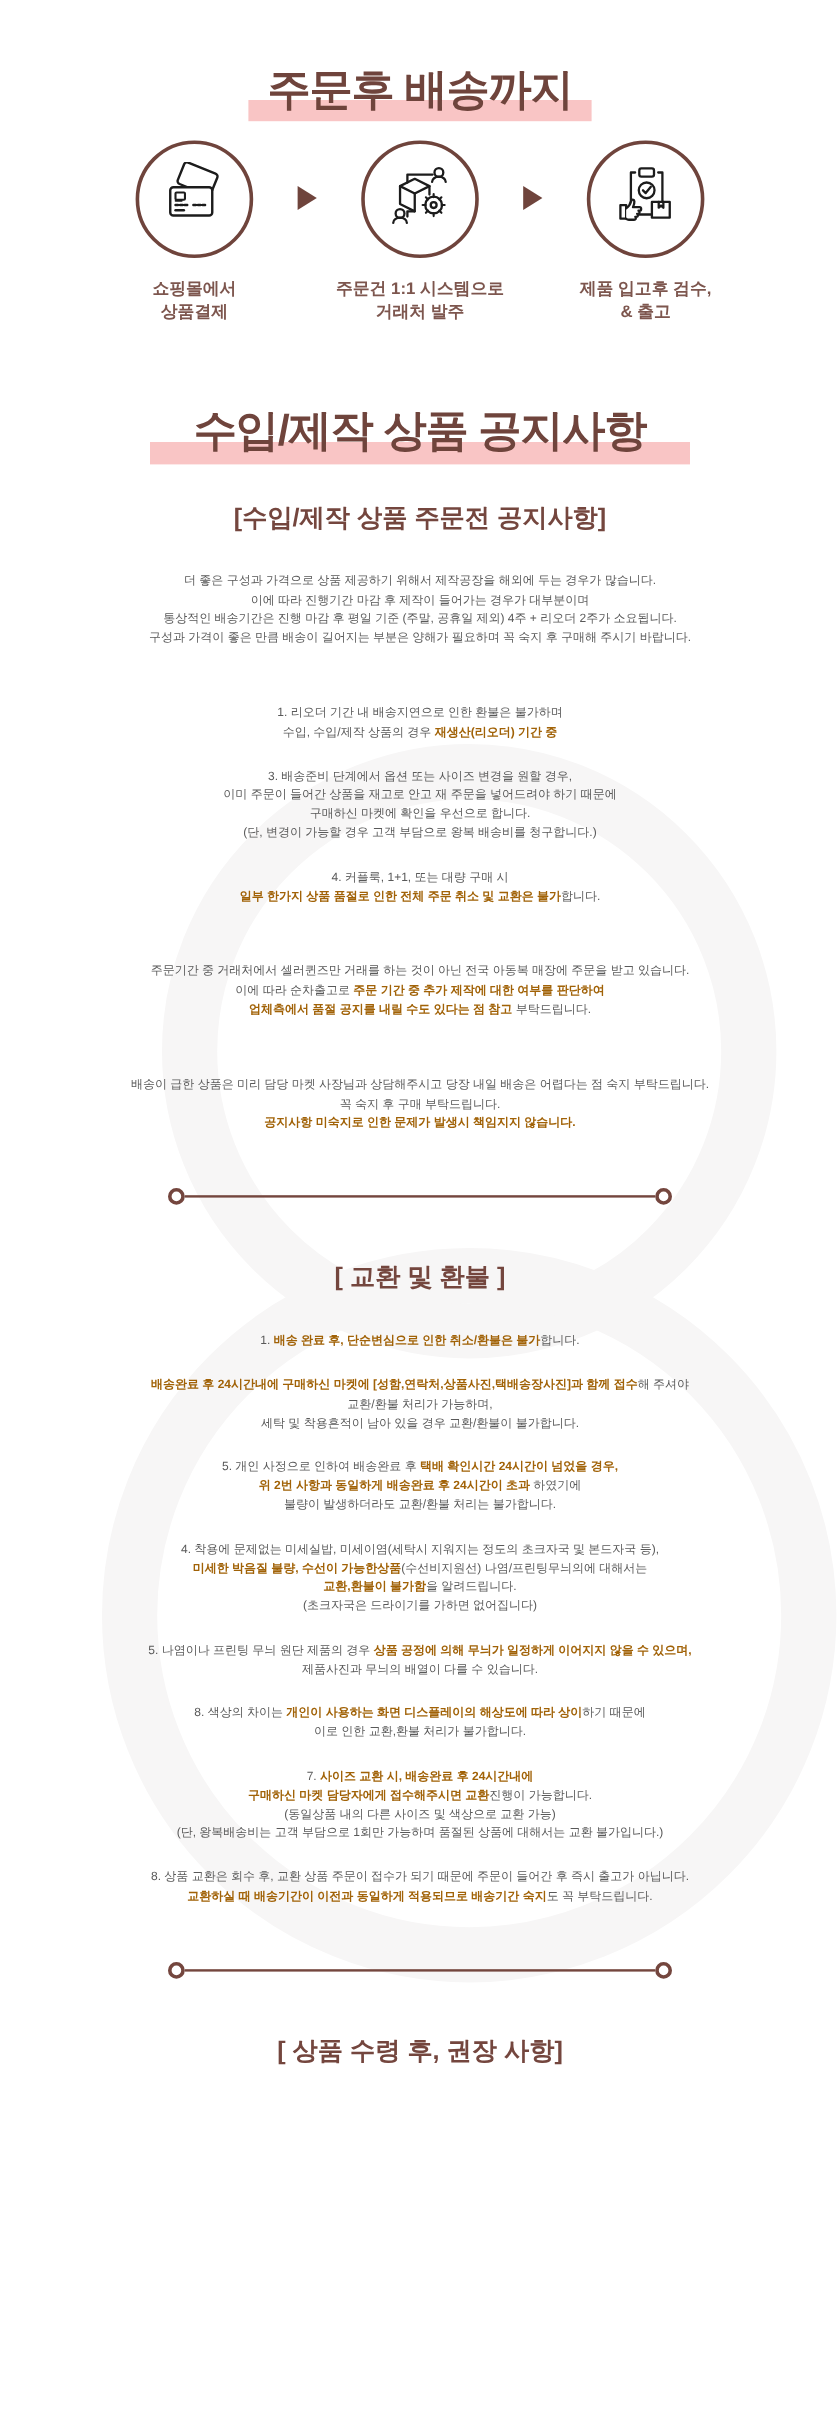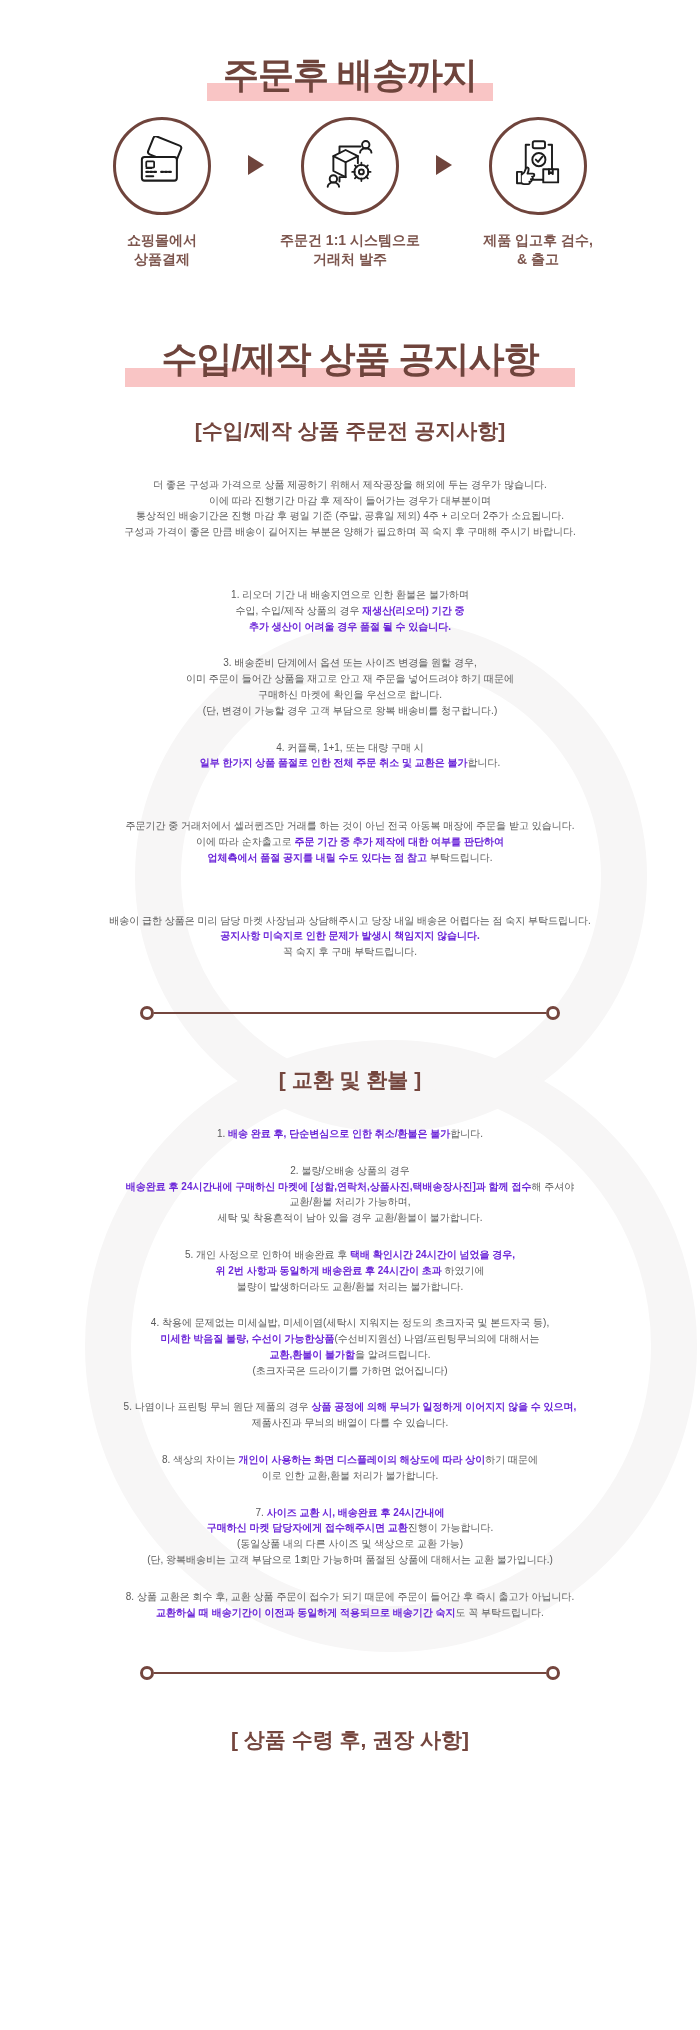--- a/index.html
+++ b/index.html
@@ -46,21 +46,21 @@
 
   
   .section-heading{
     font-size:21px;font-weight:700;color:#74463e;
     margin:30px auto 6px;
   }
   .para{
     width:680px;margin:0 auto 21px;
     font-size:10px;line-height:1.58;color:#595959;
   }
-  .para .red{color:#6d28d9;font-weight:700;}
+  .para .red{color:#a16207;font-weight:700;}
   .divider{
     width:420px;margin:46px auto;
     display:flex;align-items:center;
   }
   .divider .dot{
     width:8px;height:8px;border:3px solid #74463e;border-radius:50%;
     background:#fff;flex:0 0 auto;
   }
   .divider .line{flex:1;height:2px;background:#74463e;}
   .gap-lg{height:26px;}
@@ -169,60 +169,58 @@
     <div class="para">
         <div><span>더 좋은 구성과 가격으로 상품 제공하기 위해서 제작공장을 해외에 두는 경우가 많습니다.</span></div>
         <div><span>이에 따라 진행기간 마감 후 제작이 들어가는 경우가 대부분이며</span></div>
         <div><span>통상적인 배송기간은 진행 마감 후 평일 기준 (주말, 공휴일 제외) 4주 + 리오더 2주가 소요됩니다.</span></div>
         <div><span>구성과 가격이 좋은 만큼 배송이 길어지는 부분은 양해가 필요하며 꼭 숙지 후 구매해 주시기 바랍니다.</span></div>
       </div>
     <div class="gap-lg"></div>
     <div class="para">
         <div><span>1. 리오더 기간 내 배송지연으로 인한 환불은 불가하며</span></div>
         <div><span>수입, 수입/제작 상품의 경우 </span><span class="red">재생산(리오더) 기간 중</span></div>
-        <div><span class="red">추가 생산이 어려울 경우 품절 될 수 있습니다.</span></div>
       </div>
     <div class="para">
         <div><span>3. 배송준비 단계에서 옵션 또는 사이즈 변경을 원할 경우,</span></div>
         <div><span>이미 주문이 들어간 상품을 재고로 안고 재 주문을 넣어드려야 하기 때문에</span></div>
         <div><span>구매하신 마켓에 확인을 우선으로 합니다.</span></div>
         <div><span>(단, 변경이 가능할 경우 고객 부담으로 왕복 배송비를 청구합니다.)</span></div>
       </div>
     <div class="para">
         <div><span>4. 커플룩, 1+1, 또는 대량 구매 시</span></div>
         <div><span class="red">일부 한가지 상품 품절로 인한 전체 주문 취소 및 교환은 불가</span><span>합니다.</span></div>
       </div>
     <div class="gap-lg"></div>
     <div class="para">
         <div><span>주문기간 중 거래처에서 셀러퀸즈만 거래를 하는 것이 아닌 전국 아동복 매장에 주문을 받고 있습니다.</span></div>
         <div><span>이에 따라 순차출고로 </span><span class="red">주문 기간 중 추가 제작에 대한 여부를 판단하여</span></div>
         <div><span class="red">업체측에서 품절 공지를 내릴 수도 있다는 점 참고</span><span> 부탁드립니다.</span></div>
       </div>
     <div class="gap-lg"></div>
     <div class="para">
         <div><span>배송이 급한 상품은 미리 담당 마켓 사장님과 상담해주시고 당장 내일 배송은 어렵다는 점 숙지 부탁드립니다.</span></div>
+        <div><span>꼭 숙지 후 구매 부탁드립니다.</span></div>
         <div><span class="red">공지사항 미숙지로 인한 문제가 발생시 책임지지 않습니다.</span></div>
-        <div><span>꼭 숙지 후 구매 부탁드립니다.</span></div>
       </div>
   </section>
 
   <div class="divider">
     <span class="dot"></span>
     <span class="line"></span>
     <span class="dot"></span>
   </div>
 
   <section>
     <div class="section-heading">[ 교환 및 환불 ]</div>
     <div class="gap-lg"></div>
     <div class="para">
         <div><span>1. </span><span class="red">배송 완료 후, 단순변심으로 인한 취소/환불은 불가</span><span>합니다.</span></div>
       </div>
     <div class="para">
-        <div><span>2. 불량/오배송 상품의 경우</span></div>
         <div><span class="red">배송완료 후 24시간내에 구매하신 마켓에 [성함,연락처,상품사진,택배송장사진]과 함께 접수</span><span>해 주셔야</span></div>
         <div><span>교환/환불 처리가 가능하며,</span></div>
         <div><span>세탁 및 착용흔적이 남아 있을 경우 교환/환불이 불가합니다.</span></div>
       </div>
     <div class="para">
         <div><span>5. 개인 사정으로 인하여 배송완료 후 </span><span class="red">택배 확인시간 24시간이 넘었을 경우,</span></div>
         <div><span class="red">위 2번 사항과 동일하게 배송완료 후 24시간이 초과</span><span> 하였기에</span></div>
         <div><span>불량이 발생하더라도 교환/환불 처리는 불가합니다.</span></div>
       </div>
     <div class="para">

